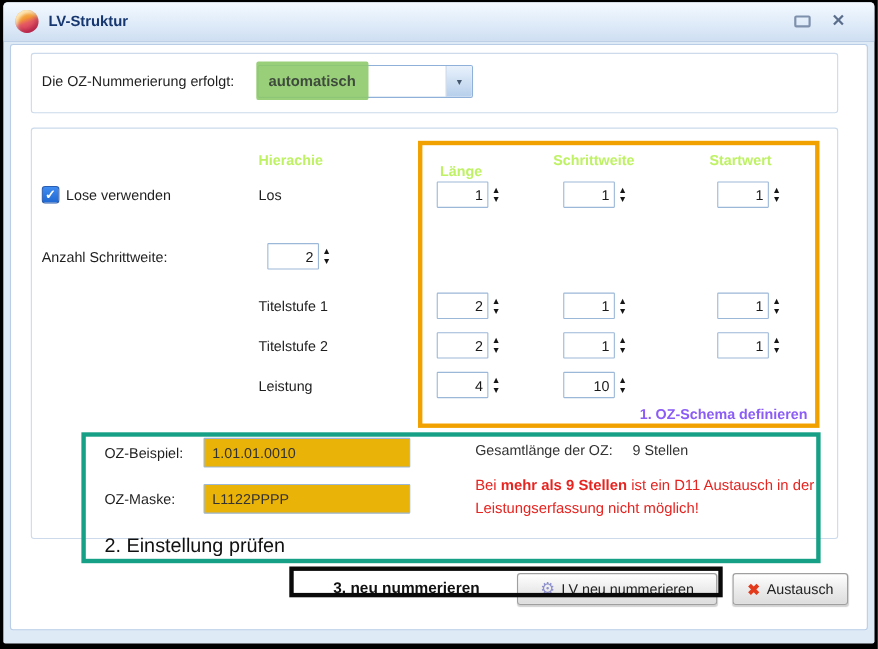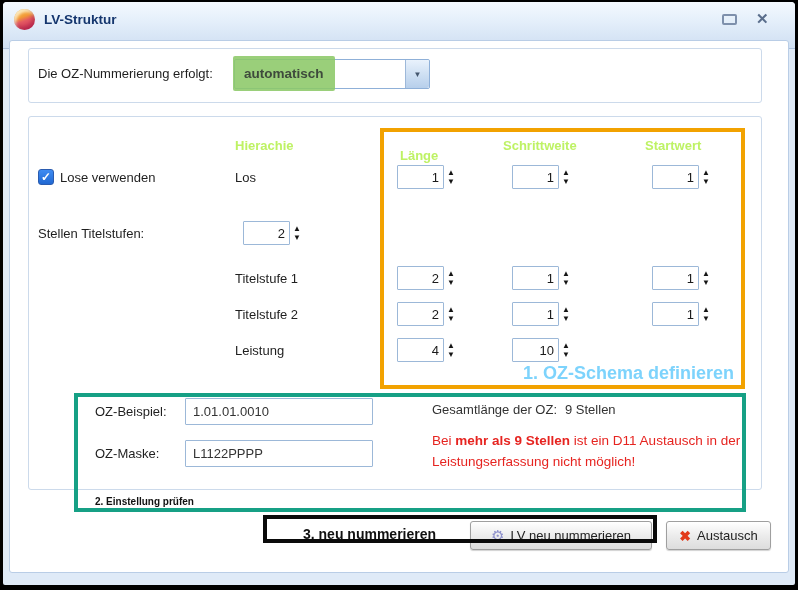--- a/index.html
+++ b/index.html
@@ -3,21 +3,21 @@
 <meta charset="utf-8">
 <style>
   * { margin:0; padding:0; box-sizing:border-box; font-family:"Liberation Sans", sans-serif; }
   body { width:798px; height:590px; }
   .page { position:relative; width:798px; height:590px; background:#000; overflow:hidden; }
   .win { position:absolute; left:3px; top:2px; right:3px; bottom:5px;
          background:#dfeaf7; border-radius:4px 4px 2px 2px; }
   .stage { position:absolute; inset:0; }
 
   
-  .titlebar { position:absolute; left:3px; top:2px; width:792px; height:47px;
+  .titlebar { position:absolute; left:3px; top:2px; width:792px; height:36px;
               background:linear-gradient(180deg,#f4f9fe 0%,#e3eefa 45%,#cfdff2 100%);
               border-bottom:1px solid #aabfda; border-radius:4px 4px 0 0; }
   .app-icon { position:absolute; left:11px; top:7px; width:21px; height:21px; border-radius:50%;
               background:linear-gradient(160deg,#f6b03e 0%,#f29a35 38%,#e55a62 55%,#cf2a5b 100%);
               box-shadow:inset -2px -3px 4px rgba(120,0,40,.35), inset 2px 3px 3px rgba(255,255,230,.75); }
   .win-title { position:absolute; left:41px; top:10px; font-size:13.5px; font-weight:bold; color:#15366e; }
   .restore-btn { position:absolute; left:719px; top:12px; width:15px; height:11px;
                  border:2px solid #7e90ac; border-radius:2px; background:transparent; cursor:pointer; }
   .close-btn { position:absolute; left:753px; top:8px; font-size:15px; font-weight:bold;
                color:#5a6e8c; cursor:pointer; }
@@ -52,38 +52,38 @@
 
   
   .spin { position:absolute; display:flex; align-items:center; height:24px; }
   .spin .box { width:47px; height:24px; border:1px solid #9cb8d8; background:#fff;
                display:flex; align-items:center; justify-content:flex-end; padding-right:4px;
                font-size:13px; color:#1a1a1a; border-radius:1px; }
   .spin .arrows { display:flex; flex-direction:column; justify-content:center; margin-left:3px; }
   .spin .arrows .arr { font-size:8px; line-height:9px; color:#151515; cursor:pointer; }
 
   
-  .field { position:absolute; width:188px; height:27px; background:#ffffff; border:1px solid #9cb8d8;
+  .field { position:absolute; width:188px; height:27px; background:#eab308; border:1px solid #9cb8d8;
            border-radius:1px; display:flex; align-items:center; padding-left:7px;
            font-size:13px; color:#333; }
 
   .gesamt { position:absolute; left:432px; top:402px; font-size:13px; color:#333; }
-  .gesamt .val { margin-left:8px; }
+  .gesamt .val { margin-left:18px; }
 
   .warning { position:absolute; left:432px; top:430px; width:345px; font-size:13.5px;
              line-height:21px; color:#e62420; }
   .warning b { font-weight:bold; }
 
   
   .rect { position:absolute; pointer-events:none; z-index:20; background:transparent; }
   .rect1 { left:380px; top:128px; width:365px; height:261px; border:4px solid #f2a200; }
   .rect2 { left:74px;  top:393px; width:672px; height:119px; border:4px solid #16a085; }
   .rect3 { left:263px; top:515px; width:394px; height:28px;  border:4px solid #0a0a0a; }
-  .step1-label { position:absolute; right:7px; bottom:1px; font-size:18px; font-weight:bold; color:#7dd3fc; white-space:nowrap; }
-  .step2-label { position:absolute; left:17px; bottom:1px; font-size:10px; font-weight:bold; color:#111; white-space:nowrap; }
+  .step1-label { position:absolute; right:7px; bottom:1px; font-size:13px; font-weight:bold; color:#8b5cf6; white-space:nowrap; }
+  .step2-label { position:absolute; left:17px; bottom:1px; font-size:18px; font-weight:normal; color:#111; white-space:nowrap; }
   .step3-label { position:absolute; left:36px; top:7px; font-size:14px; font-weight:bold; color:#111; white-space:nowrap; }
 
   
   .btn { position:absolute; height:29px; z-index:10;
          background:linear-gradient(180deg,#ffffff 0%,#ececec 50%,#dddddd 100%);
          border:1px solid #9f9f9f; border-radius:3px; box-shadow:0 1px 1px rgba(0,0,0,.18);
          display:flex; align-items:center; justify-content:center; gap:6px;
          font-size:13px; color:#222; cursor:pointer; }
   .btn-lv { left:470px; top:521px; width:182px; }
   .btn-cancel { left:666px; top:521px; width:105px; }
@@ -144,21 +144,21 @@
         </span>
     </div>
     <div class="spin" style="left:652px; top:165px;">
       <span class="box">1</span>
       <span class="arrows">
           <span class="arr">▲</span>
           <span class="arr">▼</span>
         </span>
     </div>
 
-    <div class="lbl" style="left:38px; top:226px;">Stellen Titelstufen:</div>
+    <div class="lbl" style="left:38px; top:226px;">Anzahl Schrittweite:</div>
     <div class="spin" style="left:243px; top:221px;">
       <span class="box">2</span>
       <span class="arrows">
           <span class="arr">▲</span>
           <span class="arr">▼</span>
         </span>
     </div>
 
     <div class="lbl" style="left:235px; top:271px;">Titelstufe 1</div>
     <div class="spin" style="left:397px; top:266px;">

